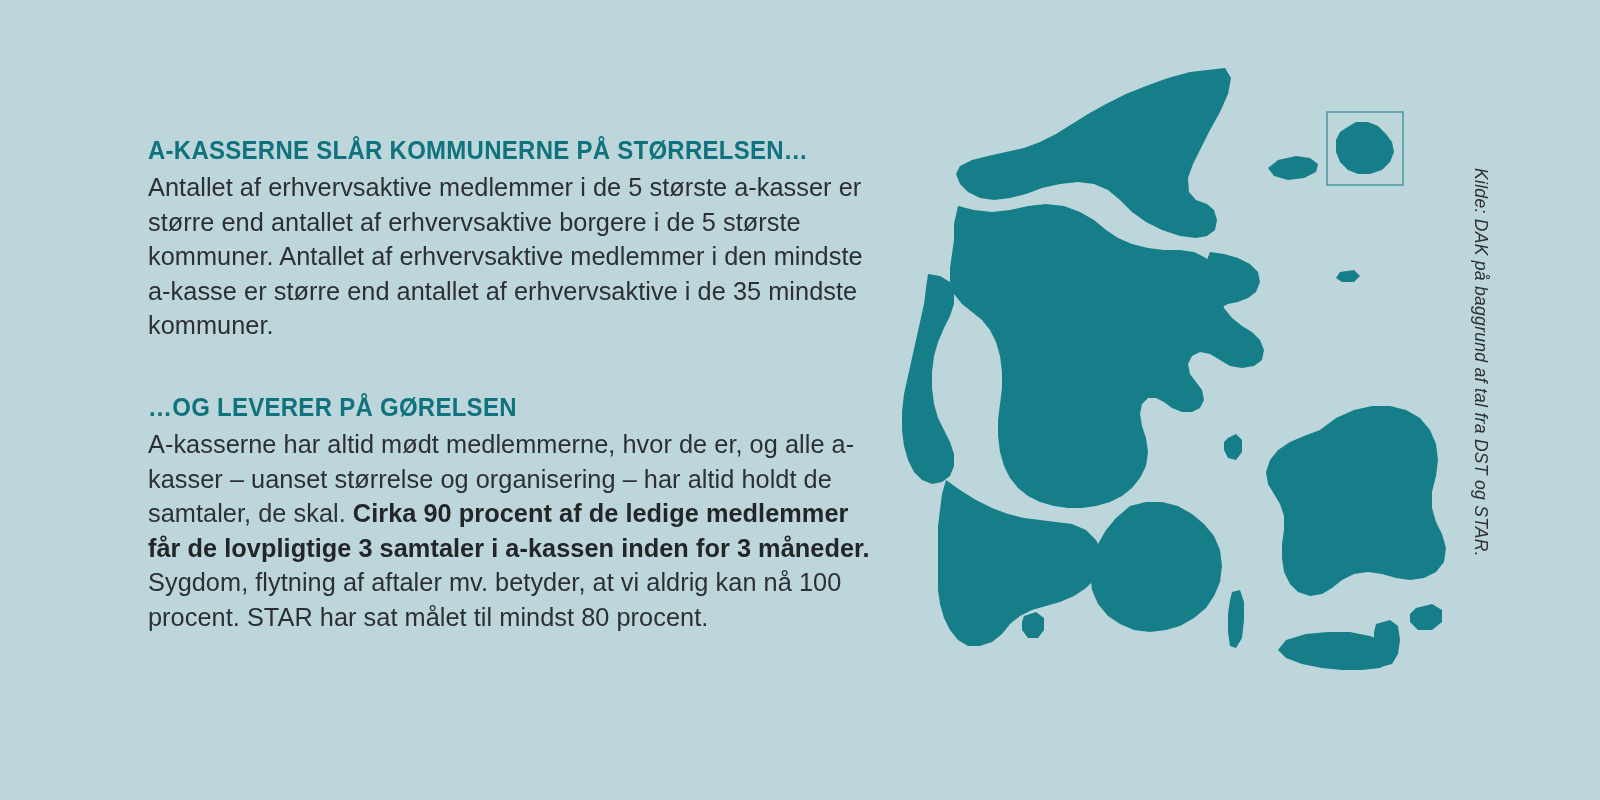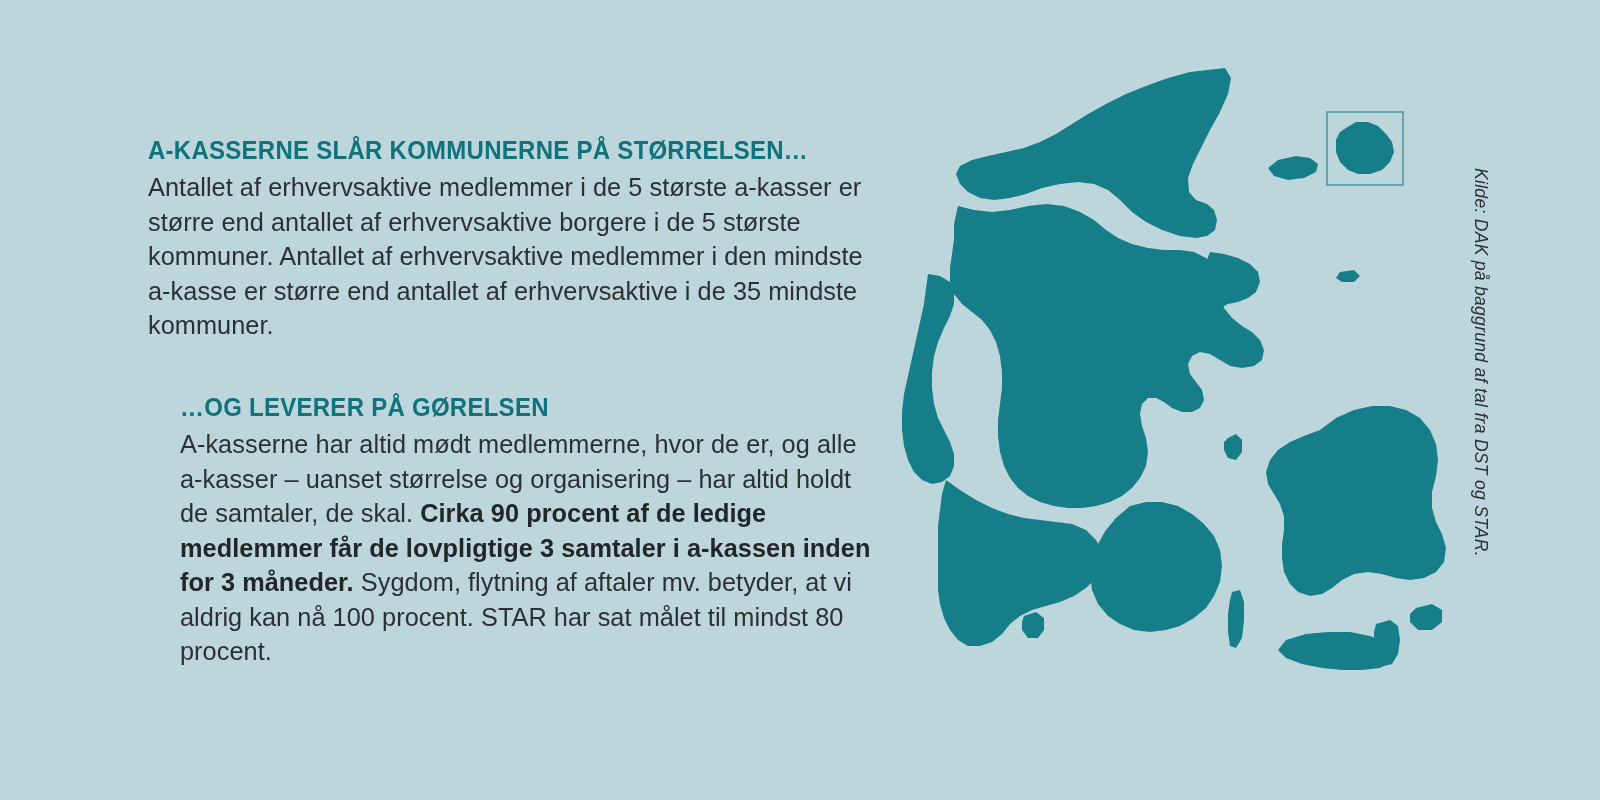--- a/index.html
+++ b/index.html
@@ -25,21 +25,21 @@
 
   
   .text-col {
     position: absolute;
     left: 148px;
     top: 136px;
     width: 760px;
   }
 
   .block { margin: 0; }
-  .block-2 { margin-top: 50px; margin-left: 32px; }
+  .block-2 { margin-top: 50px; }
 
   .kicker {
     color: #10727c;
     font-family: "Liberation Sans Narrow", "Liberation Sans", sans-serif;
     font-weight: bold;
     font-size: 25.5px;
     letter-spacing: 0.3px;
     line-height: 1.15;
     margin: 0 0 5px 0;
     text-transform: uppercase;

